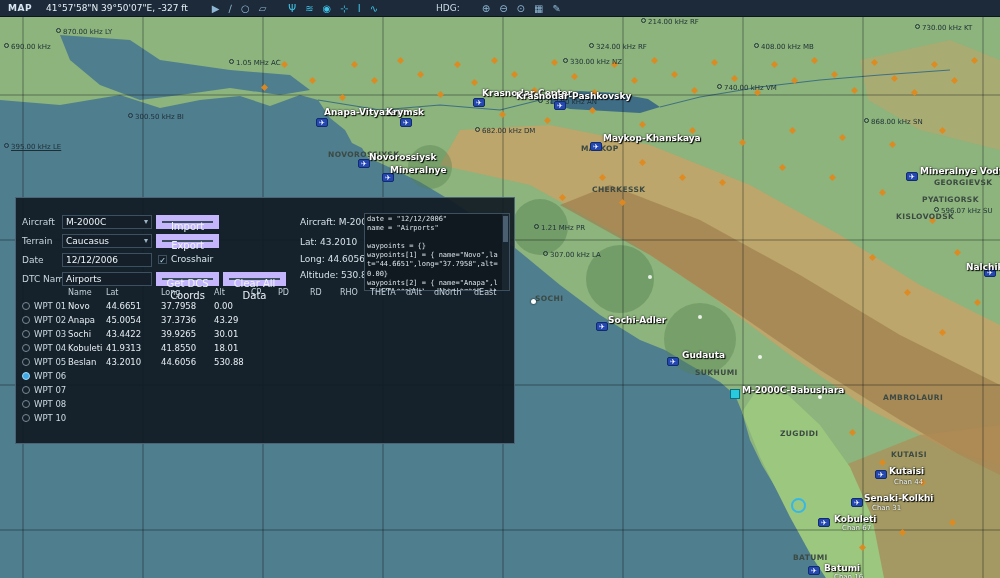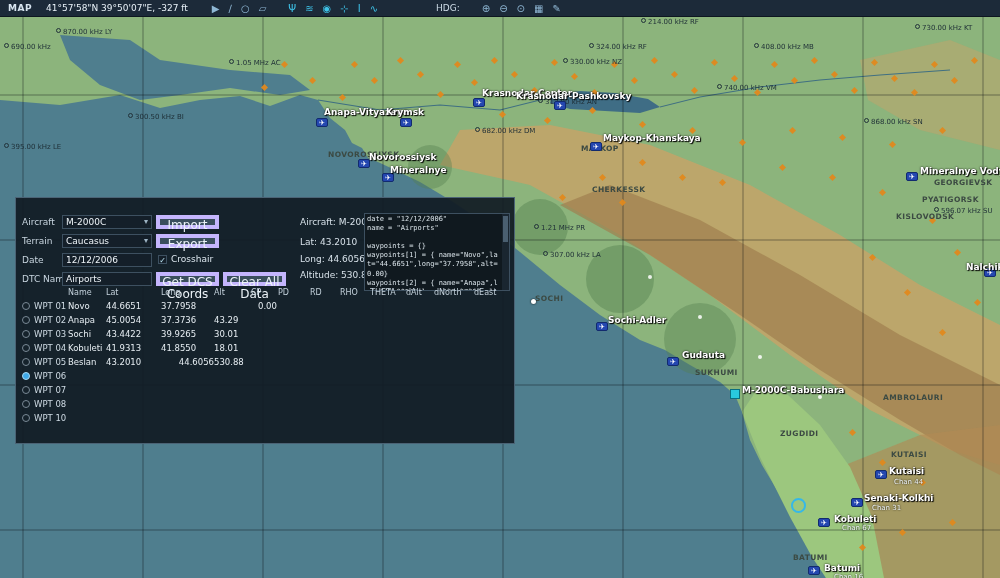--- a/index.html
+++ b/index.html
@@ -40,22 +40,22 @@
   
   #dmps{position:absolute;left:15px;top:180px;width:500px;height:247px;background:rgba(17,27,36,.93);
     border:1px solid #4b6375;color:#dce6ee;font-size:9px;z-index:40}
   .p-title{position:absolute;left:0;top:0;width:100%;height:14px;background:rgba(28,42,54,.9);
     color:#6fc8e8;font-size:9px;font-weight:bold;line-height:14px;padding-left:5px;white-space:nowrap;overflow:hidden}
   .pl{position:absolute;left:6px;color:#c8d5df}
   .dd,.ti{position:absolute;left:46px;width:90px;height:14px;background:#141f29;border:1px solid #3d5060;
     color:#eef4f8;font-size:9px;line-height:12px;padding:0 3px;cursor:text}
   .dd{display:flex;justify-content:space-between;align-items:center;cursor:pointer}
   .dd .arr{color:#9db4c4;font-size:8px}
-  .pbtn{position:absolute;width:63px;height:14px;background:#3a4e5d;border:4px solid #c4b5fd;color:#ecf3f8;
-    font-size:12px;text-align:center;line-height:12px;cursor:pointer}
+  .pbtn{position:absolute;width:63px;height:14px;background:#3a4e5d;border:6px solid #c4b5fd;color:#ecf3f8;
+    font-size:10px;text-align:center;line-height:12px;cursor:pointer}
   .chk{position:absolute;display:flex;align-items:center;gap:4px;cursor:pointer}
   .chk .box{width:9px;height:9px;background:#141f29;border:1px solid #3d5060;color:#bfe9f7;font-size:8px;line-height:9px;text-align:center}
   .info-line{position:absolute;left:284px;color:#d6e0e8;white-space:nowrap}
   #editor{position:absolute;left:348px;top:15px;width:146px;height:78px;background:#10191f;border:1px solid #3d5060;
     overflow:hidden;cursor:text}
   #editor .txt{position:absolute;left:2px;top:1px;right:9px;color:#d8e2e8;font-family:"DejaVu Sans Mono","Liberation Mono",monospace;
     font-size:7px;line-height:1.3;white-space:pre-wrap;word-break:break-all}
   #editor .sb{position:absolute;right:0;top:0;width:7px;height:100%;background:#1a2630}
   #editor .thumb{position:absolute;right:1px;top:2px;width:5px;height:26px;background:#4a5f70;cursor:pointer}
   #tbl-head{position:absolute;left:0;top:90px;width:100%;padding-left:52px;display:flex;color:#c3d1db;font-size:8px}
@@ -217,21 +217,21 @@
         <div class="beacon" style="left: 915px; top: 7px;">730.00 kHz KT</div>
         <div class="beacon" style="left: 589px; top: 26px;">324.00 kHz RF</div>
         <div class="beacon" style="left: 563px; top: 41px;">330.00 kHz NZ</div>
         <div class="beacon" style="left: 754px; top: 26px;">408.00 kHz MB</div>
         <div class="beacon" style="left: 538px; top: 81px;">312.00 kHz AN</div>
         <div class="beacon" style="left: 717px; top: 67px;">740.00 kHz VM</div>
         <div class="beacon" style="left: 229px; top: 42px;">1.05 MHz AC</div>
         <div class="beacon" style="left: 128px; top: 96px;">300.50 kHz BI</div>
         <div class="beacon" style="left: 475px; top: 110px;">682.00 kHz DM</div>
         <div class="beacon" style="left: 864px; top: 101px;">868.00 kHz SN</div>
-        <div class="beacon" style="left: 4px; top: 126px;">395.00 kHz LE</div>
+        <div class="beacon" style="left: 4px; top: 126px; text-decoration: underline;">395.00 kHz LE</div>
         <div class="beacon" style="left: 934px; top: 190px;">596.07 kHz SU</div>
         <div class="beacon" style="left: 543px; top: 234px;">307.00 kHz LA</div>
         <div class="beacon" style="left: 534px; top: 207px;">1.21 MHz PR</div>
         <div class="city" style="left: 328px; top: 133px;">NOVOROSSIYSK</div>
         <div class="city" style="left: 581px; top: 127px;">MAYKOP</div>
         <div class="city" style="left: 592px; top: 168px;">CHERKESSK</div>
         <div class="city" style="left: 934px; top: 161px;">GEORGIEVSK</div>
         <div class="city" style="left: 922px; top: 178px;">PYATIGORSK</div>
         <div class="city" style="left: 896px; top: 195px;">KISLOVODSK</div>
         <div class="city" style="left: 535px; top: 277px;">SOCHI</div>
@@ -341,21 +341,21 @@
           <span class="c h" style="width: 40px;">dNorth</span>
           <span class="c h" style="width: 30px;">dEast</span>
         </div>
       <div id="wpt-rows">
           <div class="t-row">
             <span class="radio"></span>
             <span class="c wpt">WPT 01</span>
             <span class="c" style="width: 38px;">Novo</span>
             <span class="c" style="width: 55px;">44.6651</span>
             <span class="c" style="width: 53px;">37.7958</span>
-            <span class="c" style="width: 37px; margin-left: 44px;">0.00</span>
+            <span class="c" style="width: 37px;">0.00</span>
           </div>
           <div class="t-row">
             <span class="radio"></span>
             <span class="c wpt">WPT 02</span>
             <span class="c" style="width: 38px;">Anapa</span>
             <span class="c" style="width: 55px;">45.0054</span>
             <span class="c" style="width: 53px;">37.3736</span>
             <span class="c" style="width: 37px;">43.29</span>
           </div>
           <div class="t-row">
@@ -372,21 +372,21 @@
             <span class="c" style="width: 38px;">Kobuleti</span>
             <span class="c" style="width: 55px;">41.9313</span>
             <span class="c" style="width: 53px;">41.8550</span>
             <span class="c" style="width: 37px;">18.01</span>
           </div>
           <div class="t-row">
             <span class="radio"></span>
             <span class="c wpt">WPT 05</span>
             <span class="c" style="width: 38px;">Beslan</span>
             <span class="c" style="width: 55px;">43.2010</span>
-            <span class="c" style="width: 53px; text-align: right;">44.6056</span>
+            <span class="c" style="width: 53px;">44.6056</span>
             <span class="c" style="width: 37px;">530.88</span>
           </div>
           <div class="t-row">
             <span class="radio sel"></span>
             <span class="c wpt">WPT 06</span>
             <span class="c" style="width: 38px;"></span>
             <span class="c" style="width: 55px;"></span>
             <span class="c" style="width: 53px;"></span>
             <span class="c" style="width: 37px;"></span>
           </div>

